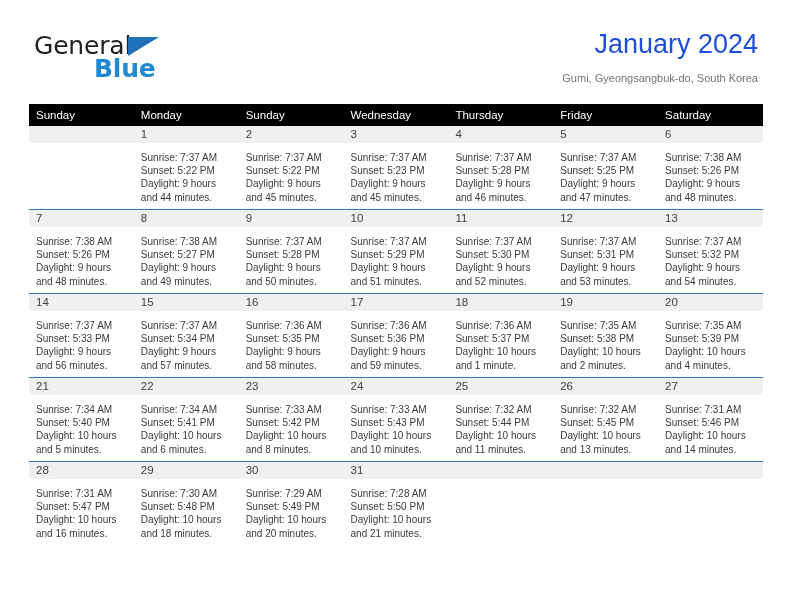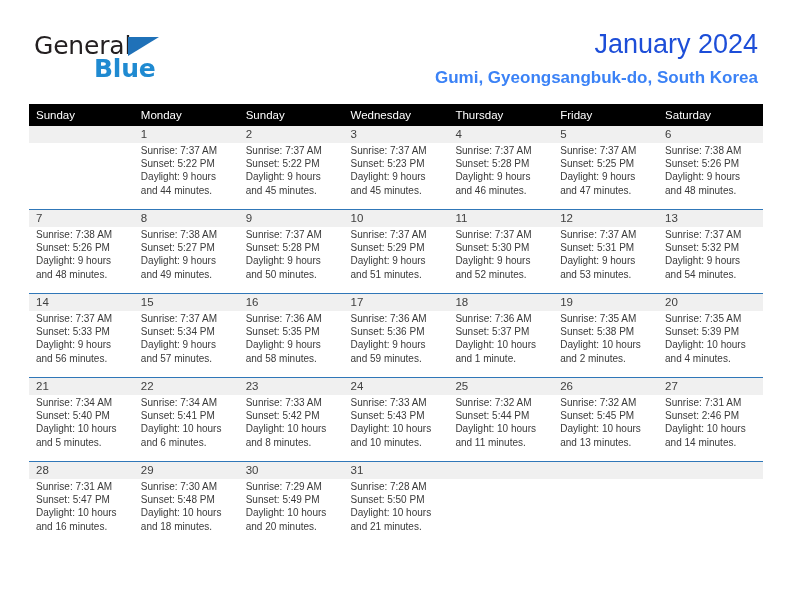--- a/index.html
+++ b/index.html
@@ -78,24 +78,24 @@
   }
   .cal-title {
     font-size: 27px;
     line-height: 32px;
     color: #1d4ed8;
     font-weight: 400;
     white-space: nowrap;
   }
   .cal-subtitle {
     margin-top: 9px;
-    font-size: 17px;
+    font-size: 11px;
     line-height: 18px;
-    color: #3b82f6;
-    font-weight: 700;
+    color: #737373;
+    font-weight: 400;
     white-space: nowrap;
   }
 
   
   .calendar {
     position: absolute;
     left: 29px;
     top: 104px;
     width: 734px;
     border-collapse: collapse;
@@ -131,21 +131,21 @@
     line-height: 17px;
     padding-left: 7px;
     font-size: 11.5px;
     color: #404040;
   }
   .daynum.empty {
     color: transparent;
   }
 
   .cell-body {
-    padding: 1px 6px 0 7px;
+    padding: 8px 6px 0 7px;
     font-size: 10px;
     line-height: 13.2px;
     color: #3a3a3a;
   }
   .cell-body div {
     white-space: normal;
   }
 
   td.blank .cell-body { visibility: hidden; }
 </style>
@@ -402,21 +402,21 @@
             <div class="cell-body">
               <div>Sunrise: 7:32 AM</div>
               <div>Sunset: 5:45 PM</div>
               <div>Daylight: 10 hours and 13 minutes.</div>
             </div>
           </td>
           <td>
             <div class="daynum">27</div>
             <div class="cell-body">
               <div>Sunrise: 7:31 AM</div>
-              <div>Sunset: 2:46 PM</div>
+              <div>Sunset: 5:46 PM</div>
               <div>Daylight: 10 hours and 14 minutes.</div>
             </div>
           </td>
         </tr>
         <tr class="week-5">
           <td>
             <div class="daynum">28</div>
             <div class="cell-body">
               <div>Sunrise: 7:31 AM</div>
               <div>Sunset: 5:47 PM</div>

